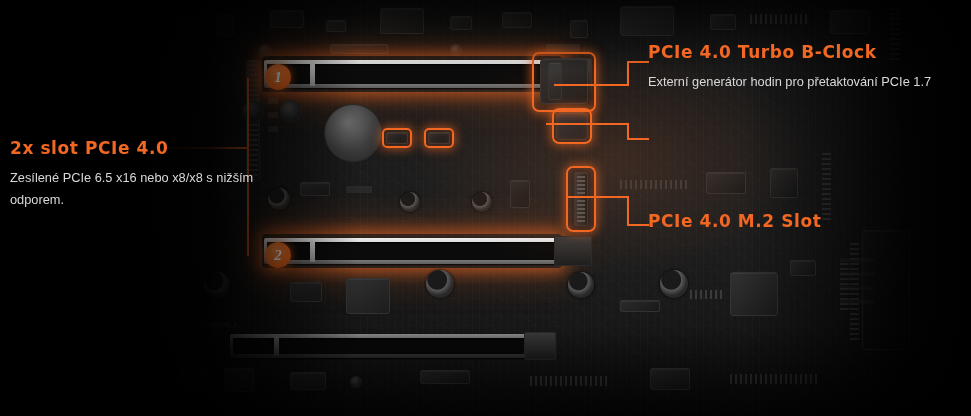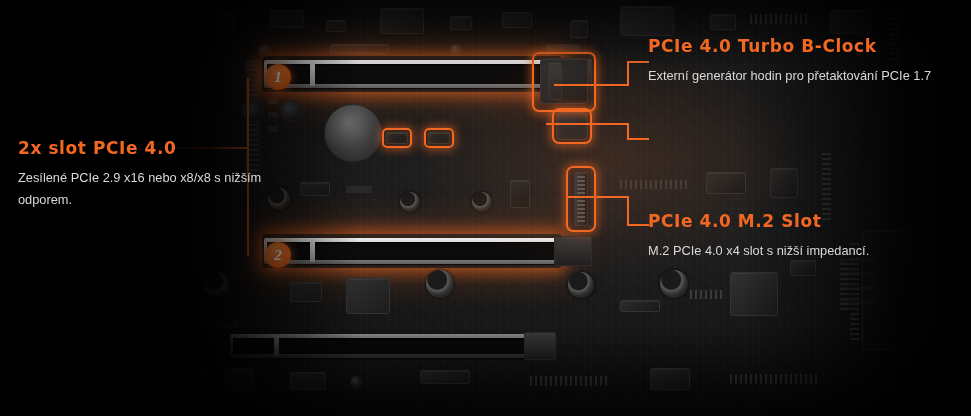--- a/index.html
+++ b/index.html
@@ -132,23 +132,23 @@
     color:#f26722; font-size:17.5px; font-weight:bold;
     letter-spacing:.6px; margin-bottom:9px; white-space:nowrap;
     font-family:"DejaVu Sans", sans-serif;
     transform:scaleX(.97); transform-origin:left center;
   }
   .callout p {
     color:#d9d9d9; font-size:12.8px; line-height:1.75;
     font-family:"Liberation Sans", sans-serif;
     font-weight:400;
   }
-  #co-left { left:18px; top:138px; width:270px; }
+  #co-left { left:10px; top:138px; width:270px; }
   #co-left p { max-width:258px; }
-  #co-bclock { left:648px; top:36px; width:315px; }
+  #co-bclock { left:648px; top:42px; width:315px; }
   #co-active { left:648px; top:125px; width:300px; }
   #co-m2 { left:648px; top:211px; width:300px; }
 </style>
 </head>
 <body>
 
 <div id="stage">
 
   <div class="board">
     <div class="pcb-base"></div>
@@ -284,27 +284,26 @@
 
   <div class="ln ln-h" style="left:627px;top:224px;width:22px;"></div>
   <div class="ln ln-v" style="left:627px;top:196px;height:30px;"></div>
   <div class="ln ln-h" style="left:568px;top:196px;width:61px;"></div>
 
   <div class="marker" style="left:265px;top:64px;">1</div>
   <div class="marker" style="left:265px;top:242px;">2</div>
 
   <div class="callout" id="co-left">
     <h3>2x slot PCIe 4.0</h3>
-    <p>Zesílené PCIe 2.9 x16 nebo x8/x8 s nižším odporem.</p>
+    <p>Zesílené PCIe 6.5 x16 nebo x8/x8 s nižším odporem.</p>
   </div>
 
   <div class="callout" id="co-bclock">
     <h3>PCIe 4.0 Turbo B-Clock</h3>
     <p>Externí generátor hodin pro přetaktování PCIe 1.7</p>
   </div>
 
 
   <div class="callout" id="co-m2">
     <h3>PCIe 4.0 M.2 Slot</h3>
-    <p>M.2 PCIe 4.0 x4 slot s nižší impedancí.</p>
   </div>
 
 </div>
 
 </body></html>

